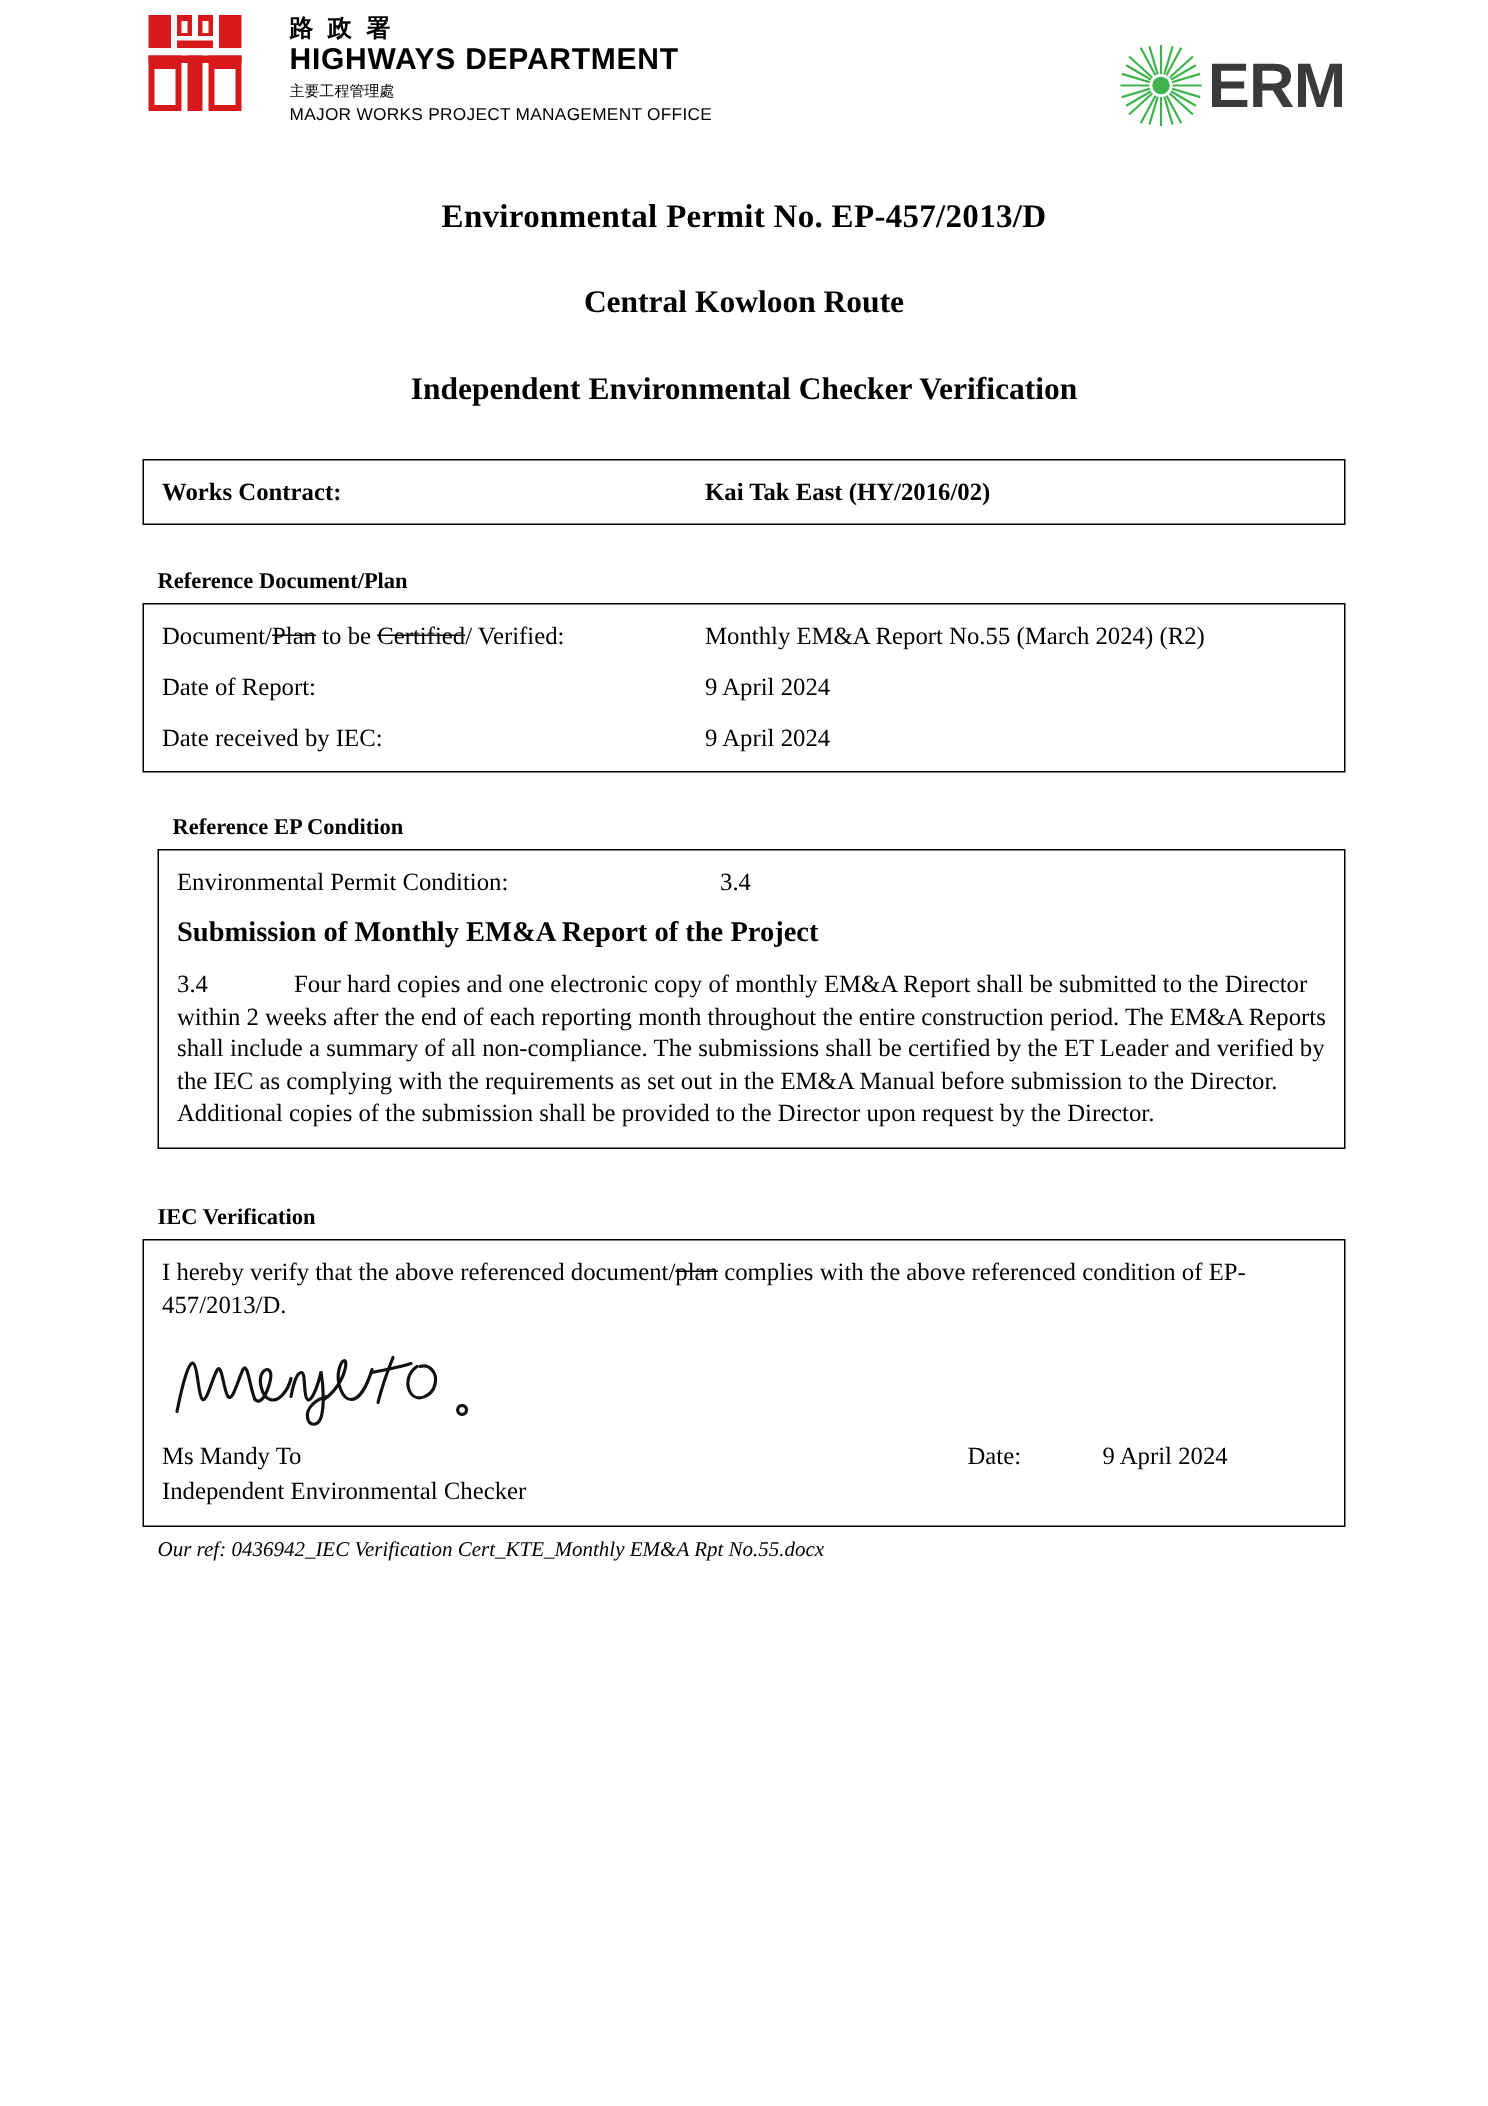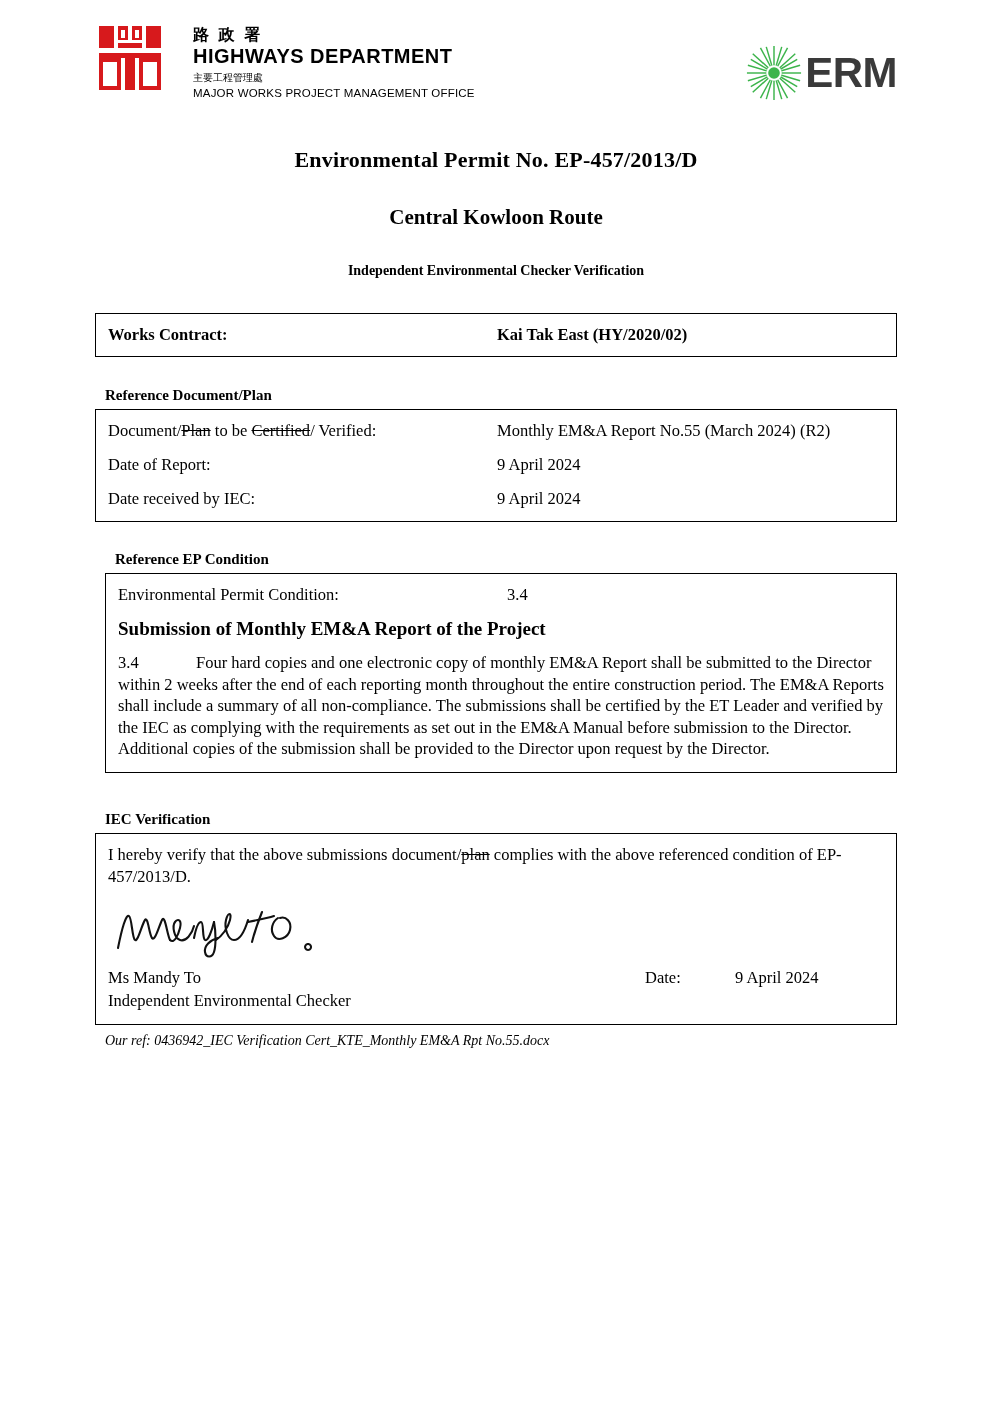--- a/index.html
+++ b/index.html
@@ -20,21 +20,21 @@
     position: relative;
     box-sizing: border-box;
     padding: 0 95px;
   }
 
   
   .header {
     display: flex;
     align-items: flex-start;
     justify-content: space-between;
-    padding-top: 22px;
+    padding-top: 6px;
     height: 92px;
   }
   .hd-left {
     display: flex;
     align-items: flex-start;
   }
   .hd-logo {
     width: 88px;
     height: 72px;
     margin-right: 10px;
@@ -99,41 +99,40 @@
     font-size: 22px;
     font-weight: bold;
     letter-spacing: 0.2px;
   }
   .title-2 {
     font-size: 21px;
     font-weight: bold;
     margin-top: 32px;
   }
   .title-3 {
-    font-size: 14px;
+    font-size: 21px;
     font-weight: bold;
     margin-top: 33px;
   }
 
   
   .section-label {
     font-size: 15px;
     font-weight: bold;
     margin: 0 0 5px 10px;
   }
   .box {
     border: 1px solid #000;
     box-sizing: border-box;
   }
   .row {
     display: flex;
     align-items: baseline;
     font-size: 16.5px;
     line-height: 21px;
-    gap: 27px;
   }
   .cell-label {
     width: 362px;
     flex: none;
   }
   .cell-value {
     flex: 1;
   }
   .b1 {
     margin-top: 34px;
@@ -262,21 +261,21 @@
 
   <div class="title-block">
     <div class="title-1">Environmental Permit No. EP-457/2013/D</div>
     <div class="title-2">Central Kowloon Route</div>
     <div class="title-3">Independent Environmental Checker Verification</div>
   </div>
 
   <div class="box b1">
     <div class="row">
       <div class="cell-label">Works Contract:</div>
-      <div class="cell-value">Kai Tak East (HY/2020/02)</div>
+      <div class="cell-value">Kai Tak East (HY/2016/02)</div>
     </div>
   </div>
 
   <div class="b2-wrap">
     <div class="section-label">Reference Document/Plan</div>
     <div class="box b2">
       <div class="row">
         <div class="cell-label"><span>Document/</span><span class="strike">Plan</span><span> to be </span><span class="strike">Certified</span><span>/ Verified:</span></div>
         <div class="cell-value">Monthly EM&amp;A Report No.55 (March 2024) (R2)</div>
       </div>
@@ -299,21 +298,21 @@
         <div class="cell-value">3.4</div>
       </div>
       <div class="subtitle">Submission of Monthly EM&amp;A Report of the Project</div>
       <div class="para"><span class="num">3.4</span><span>Four hard copies and one electronic copy of monthly EM&amp;A Report shall be submitted to the Director within 2 weeks after the end of each reporting month throughout the entire construction period. The EM&amp;A Reports shall include a summary of all non-compliance. The submissions shall be certified by the ET Leader and verified by the IEC as complying with the requirements as set out in the EM&amp;A Manual before submission to the Director. Additional copies of the submission shall be provided to the Director upon request by the Director.</span></div>
     </div>
   </div>
 
   <div class="b4-wrap">
     <div class="section-label">IEC Verification</div>
     <div class="box b4">
-      <div class="verify-text"><span>I hereby verify that the above submissions document/</span><span class="strike">plan</span><span> complies with the above referenced condition of EP-457/2013/D.</span></div>
+      <div class="verify-text"><span>I hereby verify that the above referenced document/</span><span class="strike">plan</span><span> complies with the above referenced condition of EP-457/2013/D.</span></div>
       <div class="sig-area">
         <svg class="sig-svg" width="230" height="68" viewBox="0 0 230 68">
           <g fill="none" stroke="#111" stroke-width="2.1" stroke-linecap="round" stroke-linejoin="round">
             <path d="M6 54 C10 34 14 20 17 22 C20 24 20 44 23 46 C26 48 30 30 33 26 C36 22 37 40 40 44 C43 48 47 32 50 26 C53 20 55 40 58 46"></path>
             <path d="M58 46 C62 50 66 42 68 34 C70 26 66 24 63 28 C60 32 62 44 68 46 C74 48 80 40 82 32"></path>
             <path d="M82 44 C84 34 86 28 89 28 C92 28 90 44 93 46 C96 48 100 36 102 28"></path>
             <path d="M102 28 C104 38 104 52 102 58 C100 64 94 64 93 58 C92 52 98 46 106 44"></path>
             <path d="M104 46 C110 42 116 34 118 26 C120 18 116 18 114 26 C112 34 116 46 122 46 C128 46 133 36 136 26"></path>
             <path d="M150 18 C146 28 142 40 140 48"></path>
             <path d="M136 28 C146 26 156 24 162 22"></path>

